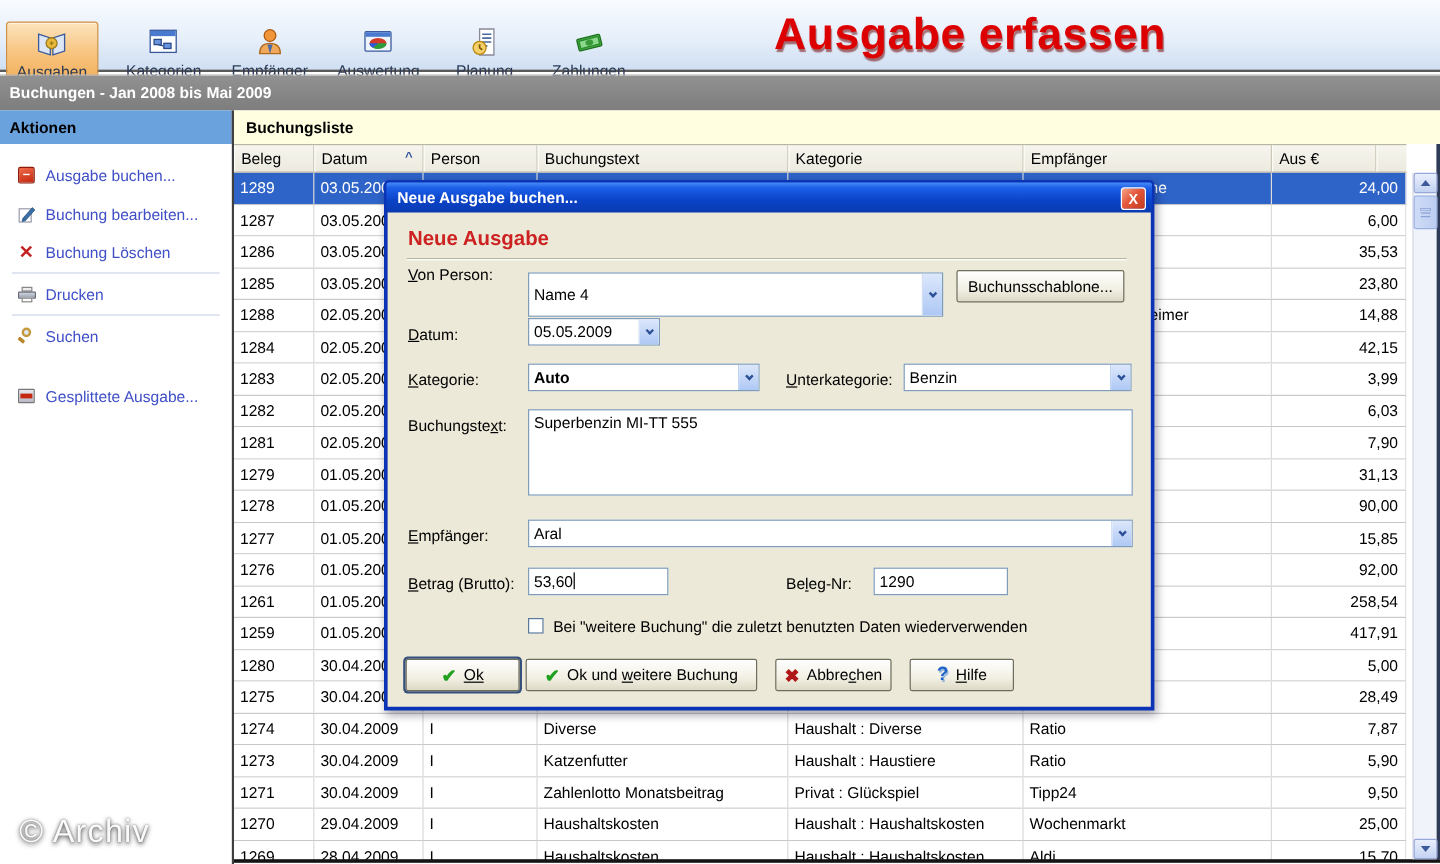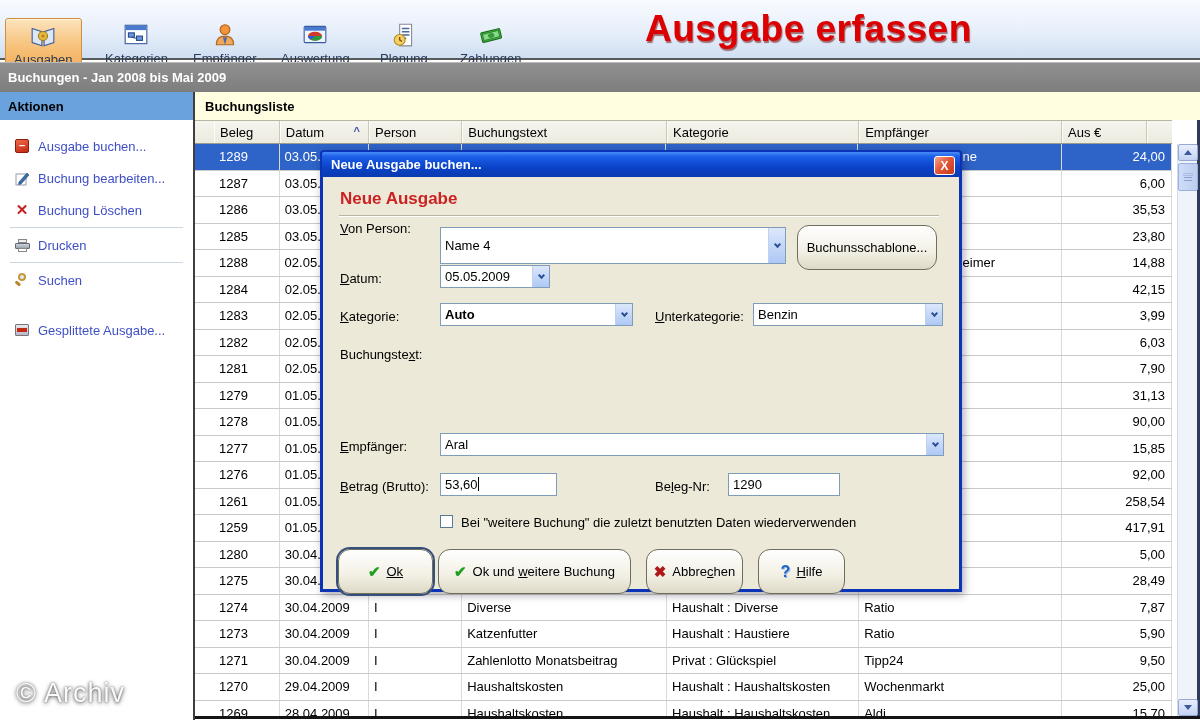--- a/index.html
+++ b/index.html
@@ -53,21 +53,21 @@
   
   .table { position:absolute; left:195px; top:120px; width:977px; }
   .thead { display:flex; height:24px; background:linear-gradient(180deg,#f6f5ee,#eceadf);
     border-top:1px solid #b8b5a5; border-bottom:1px solid #9c9a8c; }
   .th { border-right:1px solid #cbc8b8; border-left:1px solid #fdfdf8; padding:4px 0 0 5px; color:#000; overflow:hidden; white-space:nowrap; }
   .sortmark { float:right; margin-right:8px; color:#3a55a0; font-weight:bold; font-size:11px; }
   .tbody { position:absolute; left:0; top:24px; width:977px; height:573px; overflow:hidden; background:#fff; }
   .row { display:flex; height:26.5px; border-bottom:1px solid #c9c9c9; background:#fff; cursor:default; }
   .row.selected { background:#2e63c8; color:#fff; }
   .cell { border-right:1px solid #dadada; padding:5px 0 0 5px; overflow:hidden; white-space:nowrap; }
-  .c-beleg{width:67px;margin-left:19px;} .c-datum{width:91px;} .c-person{width:95px;} .c-text{width:209px;}
+  .c-beleg{width:67px;} .c-datum{width:91px;} .c-person{width:95px;} .c-text{width:209px;}
   .c-kat{width:196px;} .c-emp{width:207px;} .c-aus{width:112px; text-align:right; padding-right:6px;}
   .h-aus{width:87px;} .h-fill{width:25px; border-right:none;}
   .cell.tail { padding-left:105px; }
   .bottom-line { position:absolute; left:195px; top:716px; width:1005px; height:3px; background:#141414; }
   .right-edge { position:absolute; left:1197px; top:120px; width:3px; height:596px; background:#2e3a56; }
 
   
   .scrollbar { position:absolute; left:1177px; top:144px; width:20px; height:572px; background:#f0f3fa; border-left:1px solid #d5d9e4; }
   .sb-btn { position:absolute; left:0; width:20px; height:17px; background:linear-gradient(180deg,#e9eefc,#c4d3f3);
     border:1px solid #96a8d8; border-radius:2px; display:flex; align-items:center; justify-content:center; }
@@ -96,21 +96,21 @@
   .field { position:absolute; background:#fff; border:1px solid #7f9db9; display:flex; align-items:center; }
   .combo { padding-left:4px; }
   .combo .val { flex:1; overflow:hidden; white-space:nowrap; }
   .combo-btn { width:17px; height:100%; background:linear-gradient(180deg,#dce7fb,#aec8f5); border-left:1px solid #bdd1f0;
     border-radius:0 1px 1px 0; display:flex; align-items:center; justify-content:center; cursor:pointer; flex:0 0 17px; }
   .chev { width:5px; height:5px; border:solid #2c5197; border-width:0 2px 2px 0; transform:rotate(45deg); margin-top:-3px; }
   .txtfield { padding-left:4px; font-family:"Liberation Sans",sans-serif; font-size:13px; border:1px solid #7f9db9; background:#fff; }
   textarea.txtfield { resize:none; padding-top:3px; }
   .caret { position:absolute; width:1px; height:14px; background:#000; }
 
-  .xp-btn { position:absolute; height:45px; border:1px solid #6e6e5e; border-radius:12px;
+  .xp-btn { position:absolute; height:27px; border:1px solid #6e6e5e; border-radius:2px;
     background:linear-gradient(180deg,#fefefe 0%,#f2f0e4 60%,#ddd9c6 100%);
     display:flex; align-items:center; justify-content:center; gap:6px; font-size:13px; color:#000; cursor:pointer;
     box-shadow:inset 0 1px 0 #fff; }
   .xp-btn.default { box-shadow:0 0 0 2px #36507e, inset 0 1px 0 #fff; }
   .bi-check { color:#1fa01f; font-weight:bold; font-size:15px; }
   .bi-x { color:#b01818; font-weight:bold; font-size:15px; }
   .bi-q { color:#1e64c8; font-weight:bold; font-size:16px; text-shadow:1px 1px 0 #9db8dd; }
   .checkbox { position:absolute; width:13px; height:13px; background:#fff; border:1px solid #5a7a9a; }
 
   
@@ -521,20 +521,21 @@
   </div>
   <div class="dlg-label" style="left:332px; top:156px;"><span class="u">U</span>nterkategorie:</div>
   <div class="field combo" style="left:430px; top:150px; width:190px; height:23px;">
     <span class="val">Benzin</span>
     <span class="combo-btn">
         <span class="chev"></span>
       </span>
   </div>
 
   <div class="dlg-label" style="left:17px; top:194px;">Buchungste<span class="u">x</span>t:</div>
+  <textarea class="txtfield" style="position: absolute; left: 117px; top: 188px; width: 504px; height: 72px;">Superbenzin MI-TT 555</textarea>
 
   <div class="dlg-label" style="left:17px; top:286px;"><span class="u">E</span>mpfänger:</div>
   <div class="field combo" style="left:117px; top:280px; width:504px; height:23px;">
     <span class="val">Aral</span>
     <span class="combo-btn">
         <span class="chev"></span>
       </span>
   </div>
 
   <div class="dlg-label" style="left:17px; top:326px;"><span class="u">B</span>etrag (Brutto):</div>

